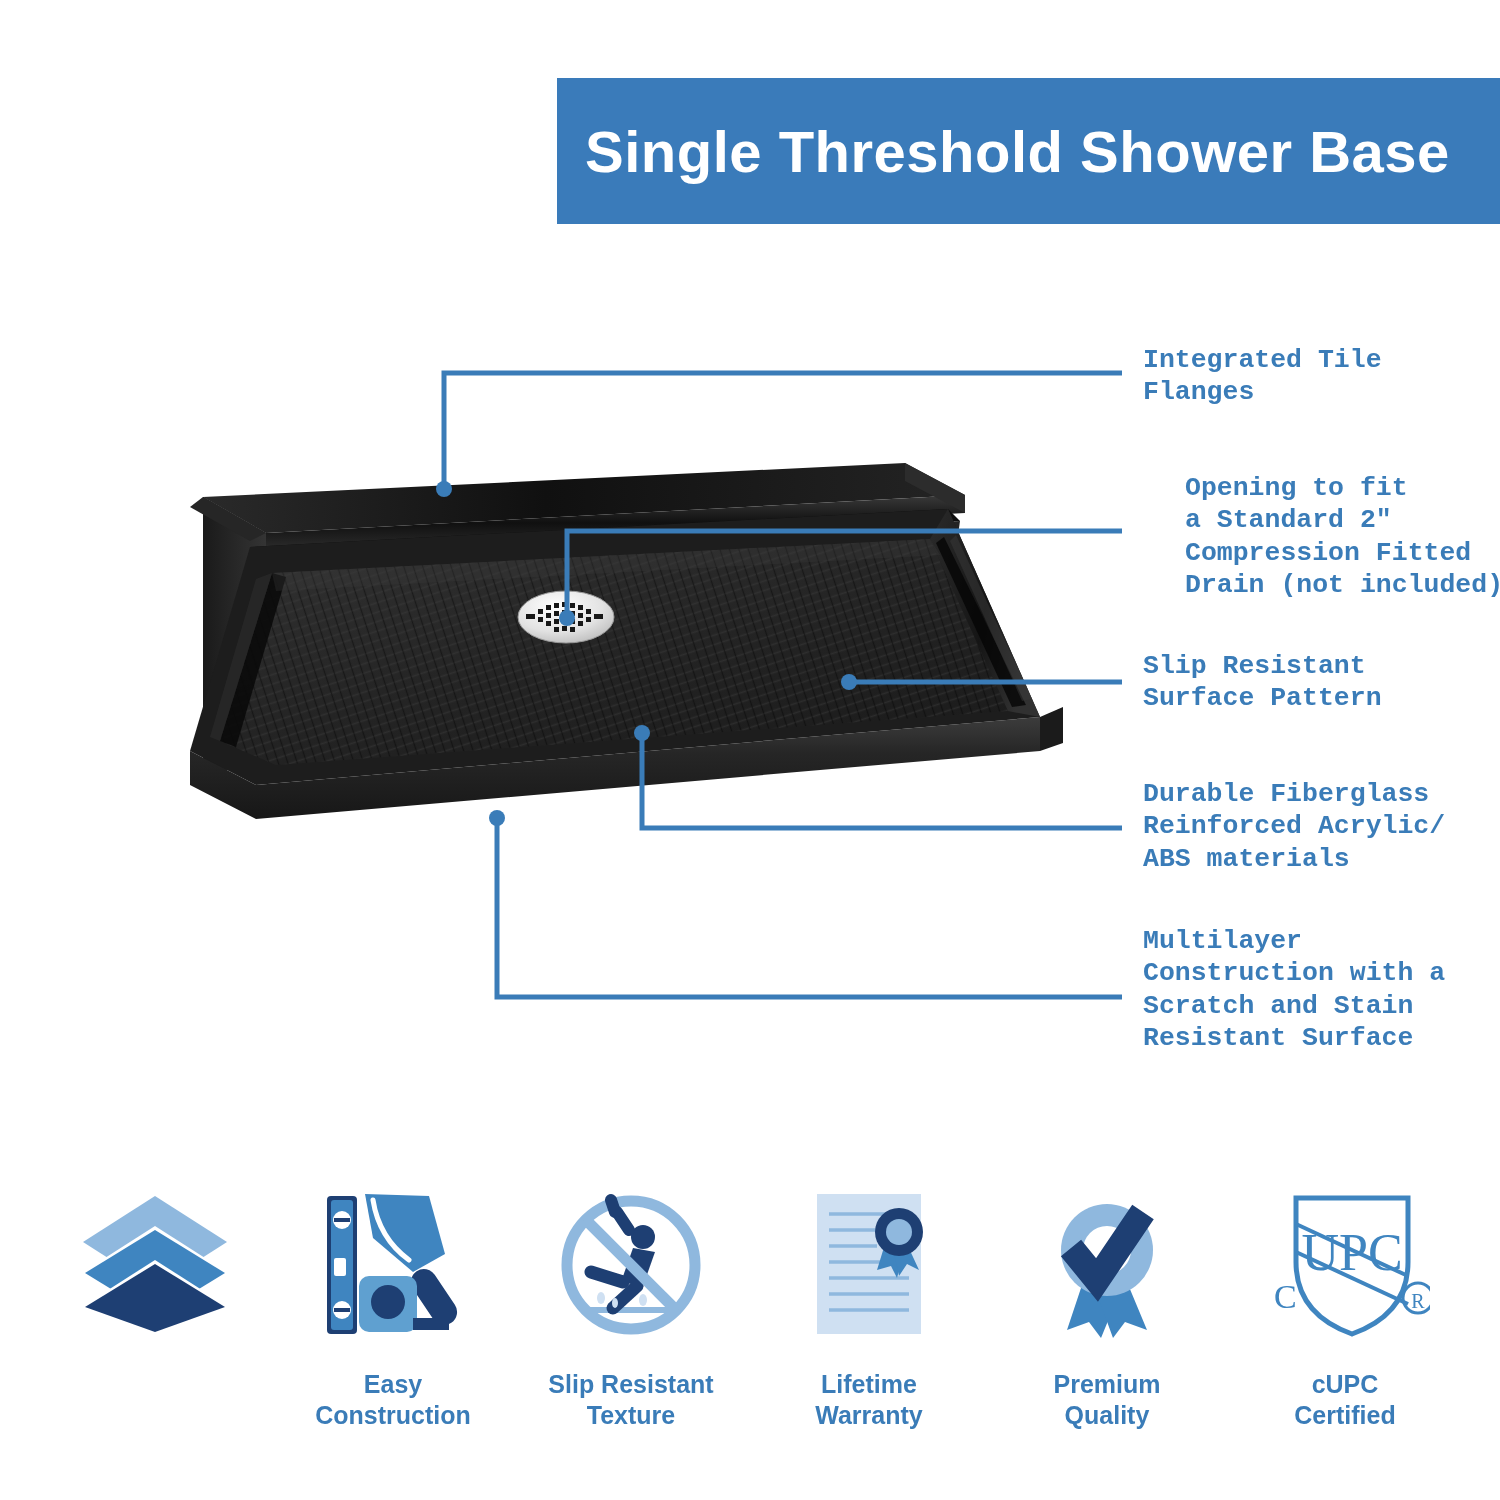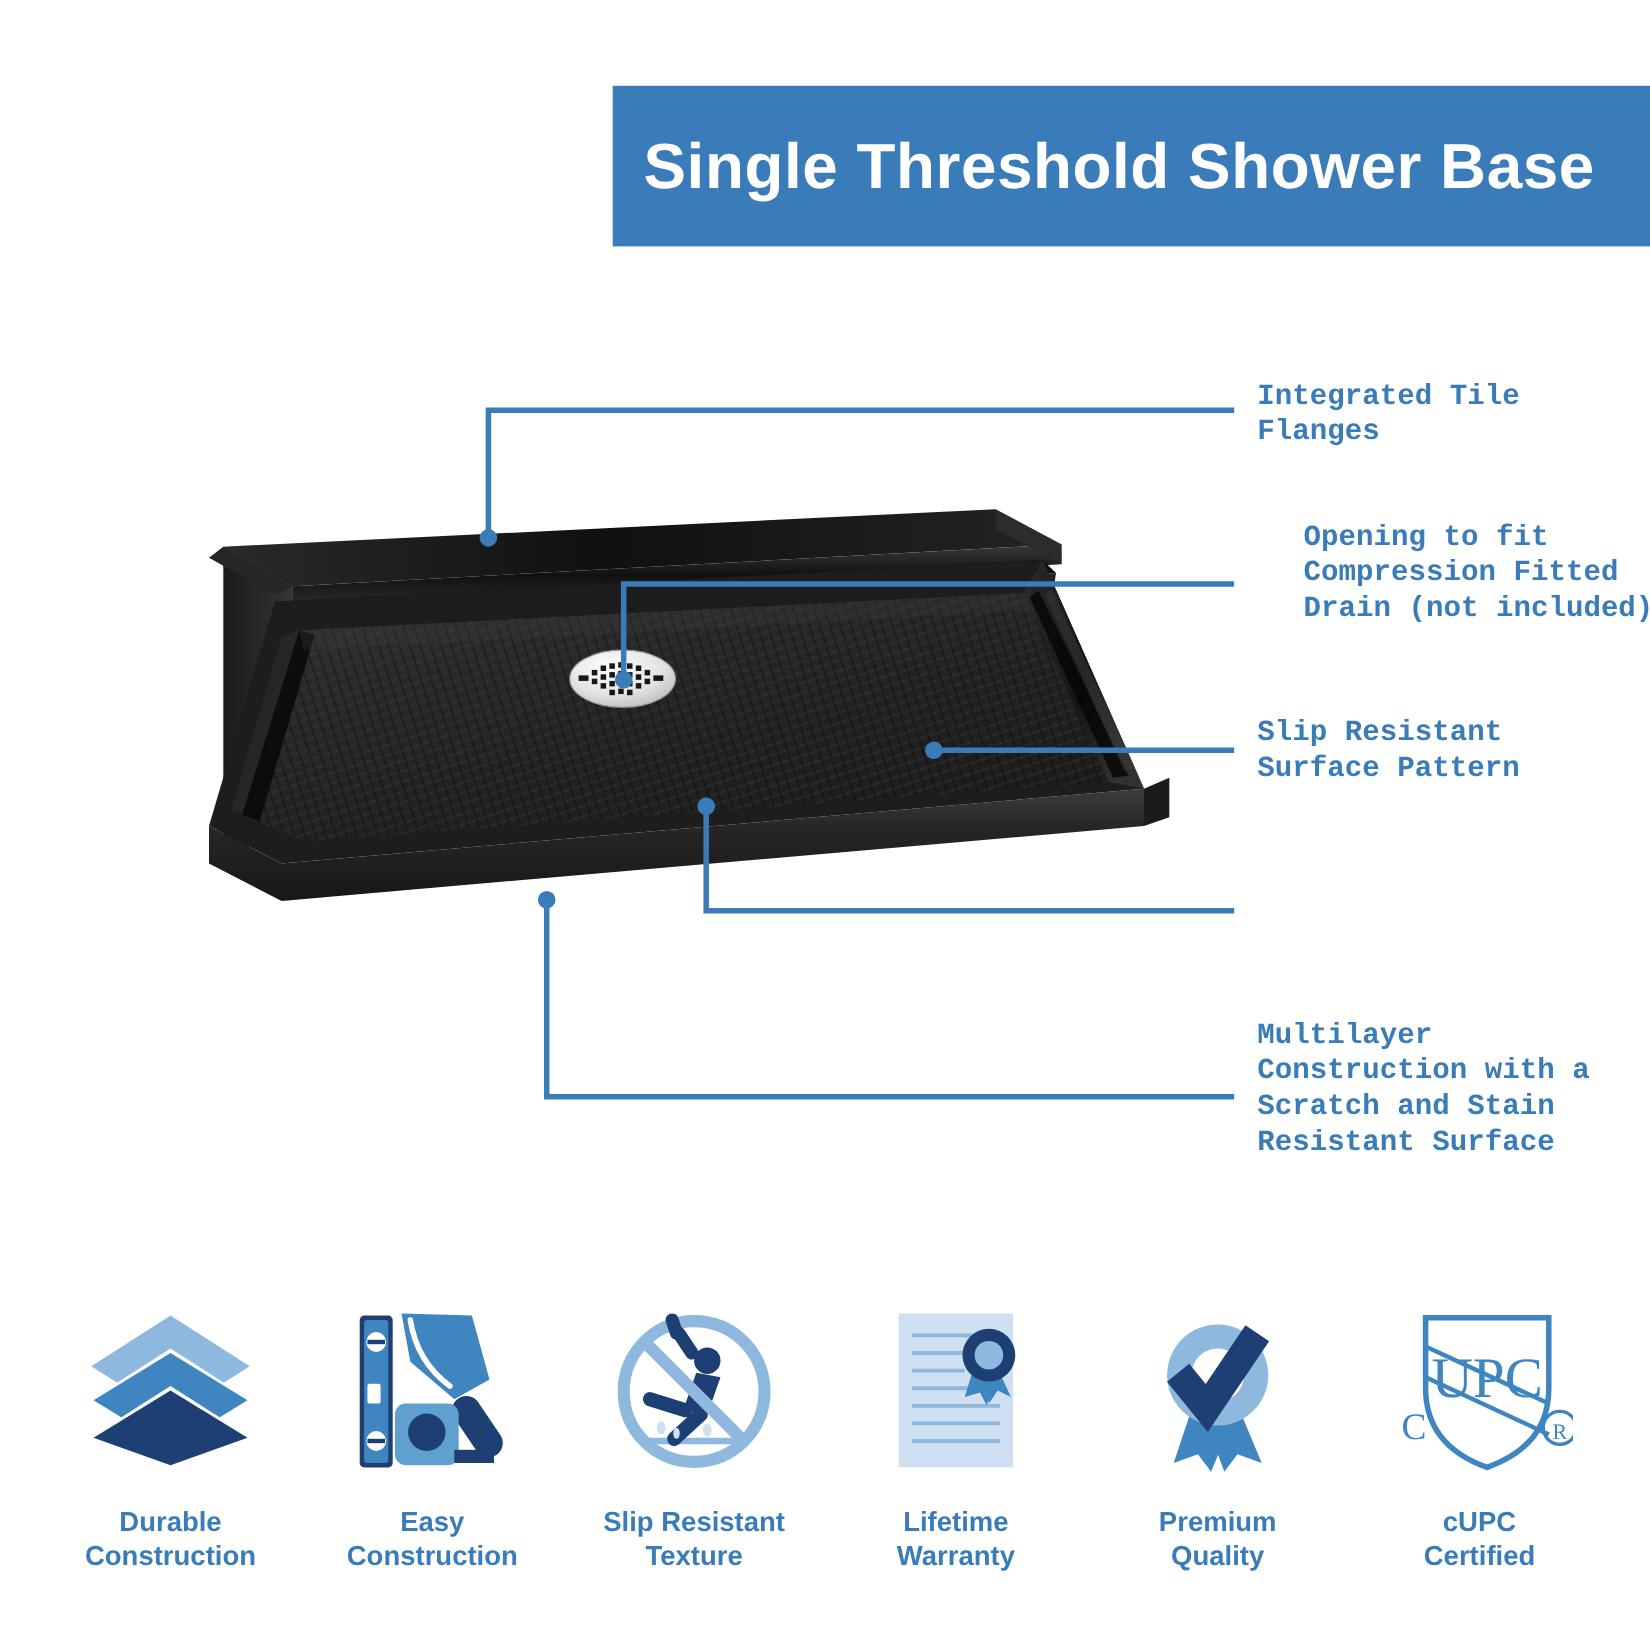--- a/index.html
+++ b/index.html
@@ -220,52 +220,54 @@
     </g>
   </svg>
 
   <div class="callout-text c1">
     <div>Integrated Tile</div>
     <div>Flanges</div>
   </div>
 
   <div class="callout-text c2">
     <div>Opening to fit</div>
+    <div>a Standard 2″</div>
     <div>Compression Fitted</div>
     <div>Drain (not included)</div>
   </div>
 
   <div class="callout-text c3">
     <div>Slip Resistant</div>
     <div>Surface Pattern</div>
   </div>
 
+  <div class="callout-text c4">
+    <div>Durable Fiberglass</div>
+    <div>Reinforced Acrylic/</div>
+    <div>ABS materials</div>
+  </div>
 
   <div class="callout-text c5">
     <div>Multilayer</div>
     <div>Construction with a</div>
     <div>Scratch and Stain</div>
     <div>Resistant Surface</div>
   </div>
 
   <div class="features">
 
     <div class="feature">
       <div class="feature-icon">
         <svg width="160" height="150" viewBox="0 0 160 150">
           <polygon points="80,6 152,52 80,98 8,52" fill="#8fb8de"></polygon>
           <polygon points="80,36 152,82 80,128 8,82" fill="#ffffff"></polygon>
           <polygon points="80,40 150,83 80,126 10,83" fill="#3f85c0"></polygon>
           <polygon points="80,70 152,116 80,144 8,116" fill="#ffffff"></polygon>
           <polygon points="80,74 150,117 80,142 10,117" fill="#1e3f73"></polygon>
         </svg>
-      </div>
-      <div class="feature-label">
-        <span>Durable</span>
-        <span>Construction</span>
       </div>
     </div>
 
     <div class="feature">
       <div class="feature-icon">
         <svg width="160" height="150" viewBox="0 0 160 150">
 
           <rect x="14" y="6" width="30" height="138" rx="4" fill="#1e3f73"></rect>
           <rect x="18" y="10" width="22" height="130" rx="3" fill="#3f85c0"></rect>
           <circle cx="29" cy="30" r="9" fill="#ffffff"></circle>

